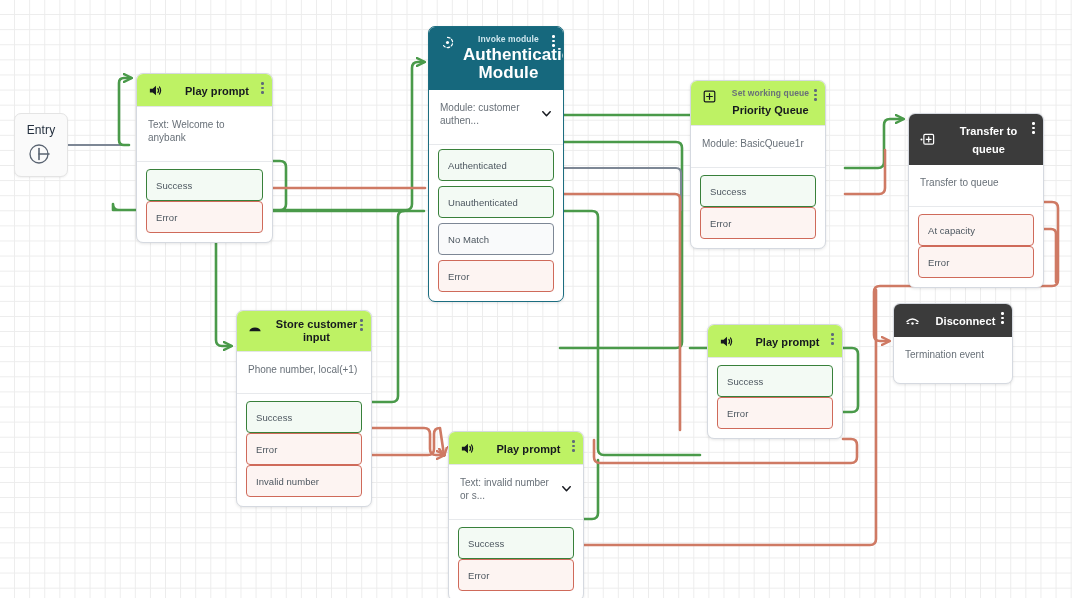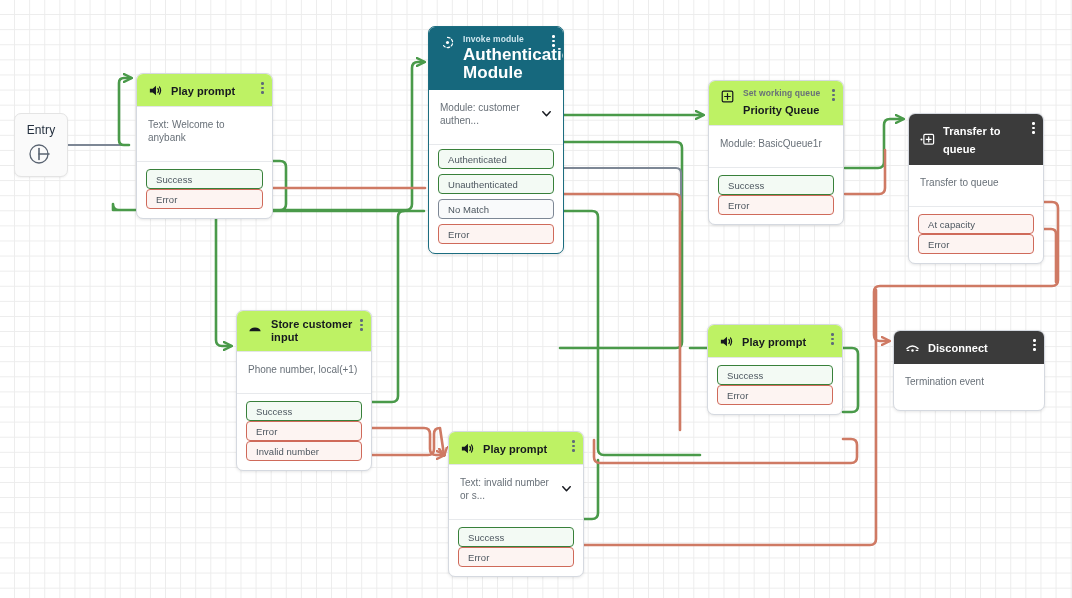--- a/index.html
+++ b/index.html
@@ -55,21 +55,21 @@
     min-height: 32px;
     position: relative;
   }
   .node-head.dark  { background: #3b3b3b; border-bottom-color: #3b3b3b; }
   .node-head.teal  { background: #16687d; border-bottom-color: #16687d; }
   .head-icon {
     width: 16px; height: 16px; flex: 0 0 16px;
     margin-right: 8px; margin-top: 1px;
     display: flex; align-items: center; justify-content: center;
   }
-  .head-text { flex: 1 1 auto; min-width: 0; }
+  .head-text { flex: 1 1 auto; min-width: 0; text-align: center; }
   .head-sub {
     font-size: 8.5px; color: #cfe6ee; line-height: 11px;
     font-weight: bold; letter-spacing: .1px;
     margin-bottom: 1px;
   }
   .head-title {
     font-size: 11px; font-weight: bold; color: #16191f;
     line-height: 13px; letter-spacing: .05px;
   }
   .node-head.dark .head-title { color: #ffffff; }
@@ -87,21 +87,21 @@
     font-size: 10px; color: #687078;
     border-bottom: 1px solid #e7e9ec;
     display: flex; align-items: center;
     min-height: 40px;
   }
   .body-text { flex: 1 1 auto; line-height: 13px; }
   .chevron { flex: 0 0 auto; margin-left: 8px; color: #4a4a4a; }
 
   .ports { padding: 7px 9px 9px 9px; display: flex; flex-direction: column; gap: 0; }
   .port {
-    height: 20px;
+    height: 32px;
     border-radius: 4px;
     font-size: 9.5px;
     display: flex; align-items: center;
     padding-left: 9px;
     color: #4c565f;
     letter-spacing: .05px;
   }
   .port.ok   { border: 1px solid #38803a; background: #f3faf4; }
   .port.err  { border: 1px solid #cf6a5a; background: #fdf4f2; }
   .port.neut { border: 1px solid #7d8795; background: #f9fafb; }
@@ -235,21 +235,21 @@
       </span>
     </div>
     <div class="ports tight">
       <div class="port ok">Authenticated</div>
       <div class="port ok">Unauthenticated</div>
       <div class="port neut">No Match</div>
       <div class="port err">Error</div>
     </div>
   </div>
 
-  <div class="node" style="left:708px; top:80px; width:136px;">
+  <div class="node" style="left:690px; top:80px; width:136px;">
     <div class="node-head">
       <span class="head-icon" style="margin-top:0;">
         <svg viewBox="0 0 16 16" width="13" height="13">
           <rect x="1.5" y="1.5" width="13" height="13" rx="1.6" fill="none" stroke="#16191f" stroke-width="1.5"></rect>
           <path d="M8,4.5 L8,11.5 M4.5,8 L11.5,8" stroke="#16191f" stroke-width="1.5" stroke-linecap="round"></path>
         </svg>
       </span>
       <span class="head-text">
         <span class="head-sub" style="display:block;color:#687078;">Set working queue</span>
         <span class="head-title">Priority Queue</span>
@@ -371,21 +371,21 @@
           <i></i>
           <i></i>
         </span>
     </div>
     <div class="ports">
       <div class="port ok">Success</div>
       <div class="port err">Error</div>
     </div>
   </div>
 
-  <div class="node" style="left:893px; top:303px; width:152px;margin-top:27px;">
+  <div class="node" style="left:893px; top:303px; width:120px;">
     <div class="node-head dark" style="min-height:30px;align-items:center;">
       <span class="head-icon" style="margin-top:0;">
         <svg viewBox="0 0 18 16" width="15" height="13">
           <path d="M2.2,9.2 Q9,3.2 15.8,9.2" fill="none" stroke="#ffffff" stroke-width="1.7" stroke-linecap="round"></path>
           <circle cx="9" cy="11.6" r="1.5" fill="#ffffff"></circle>
           <path d="M2.6,11.6 L4.4,11.6 M13.6,11.6 L15.4,11.6" stroke="#ffffff" stroke-width="1.5" stroke-linecap="round"></path>
         </svg>
       </span>
       <span class="head-text">
         <span class="head-title">Disconnect</span>

